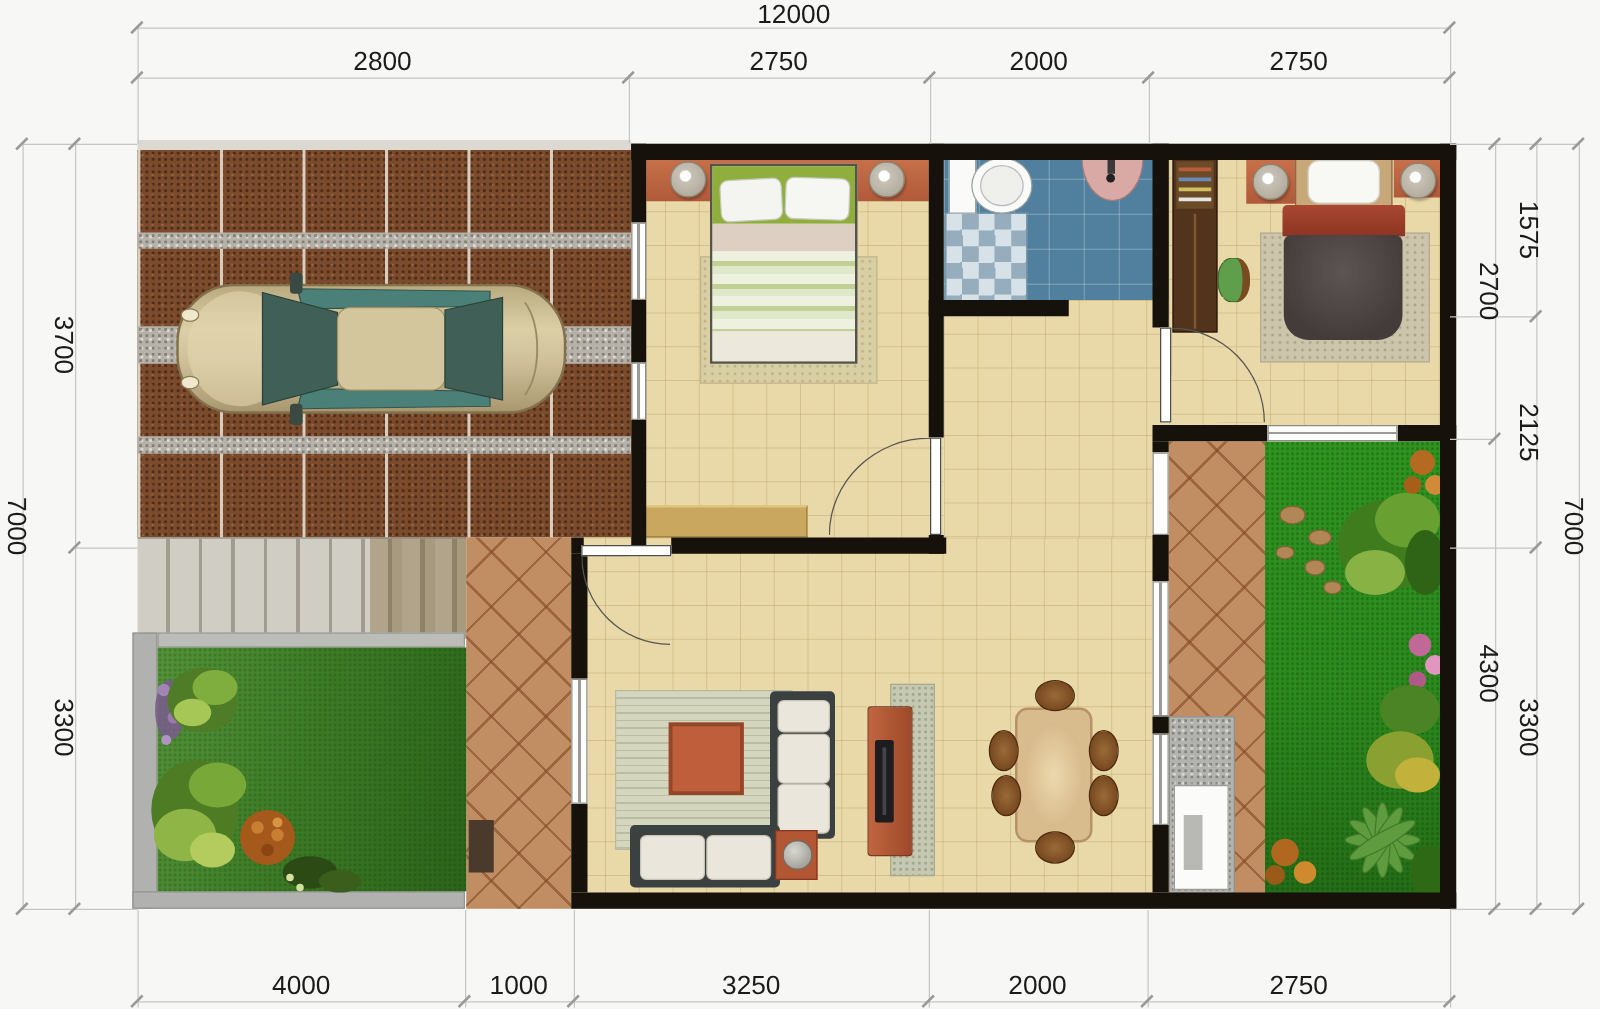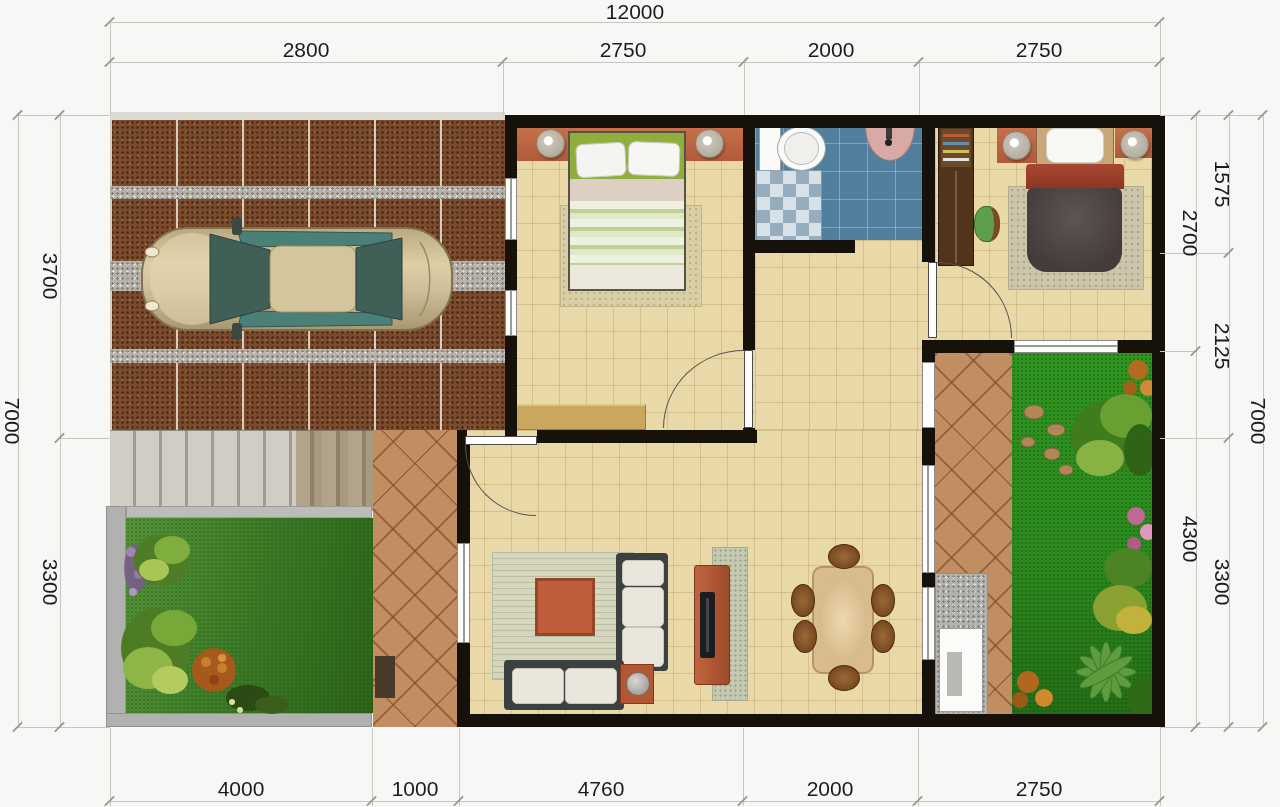--- a/index.html
+++ b/index.html
@@ -360,21 +360,21 @@
   <div class="tick" style="left:1256px;top:114px;"></div>
   <div class="tick" style="left:1256px;top:726px;"></div>
 
   <span class="dlab" style="left:635px;top:0px;">12000</span>
   <span class="dlab" style="left:306px;top:38px;">2800</span>
   <span class="dlab" style="left:623px;top:38px;">2750</span>
   <span class="dlab" style="left:831px;top:38px;">2000</span>
   <span class="dlab" style="left:1039px;top:38px;">2750</span>
   <span class="dlab" style="left:241px;top:777px;">4000</span>
   <span class="dlab" style="left:415px;top:777px;">1000</span>
-  <span class="dlab" style="left:601px;top:777px;">4760</span>
+  <span class="dlab" style="left:601px;top:777px;">3250</span>
   <span class="dlab" style="left:830px;top:777px;">2000</span>
   <span class="dlab" style="left:1039px;top:777px;">2750</span>
   <span class="dlabv" style="left:0px;top:421px;">7000</span>
   <span class="dlabv" style="left:38px;top:276px;">3700</span>
   <span class="dlabv" style="left:38px;top:582px;">3300</span>
   <span class="dlabv" style="left:1178px;top:233px;">2700</span>
   <span class="dlabv" style="left:1178px;top:539px;">4300</span>
   <span class="dlabv" style="left:1210px;top:184px;">1575</span>
   <span class="dlabv" style="left:1210px;top:346px;">2125</span>
   <span class="dlabv" style="left:1210px;top:582px;">3300</span>

